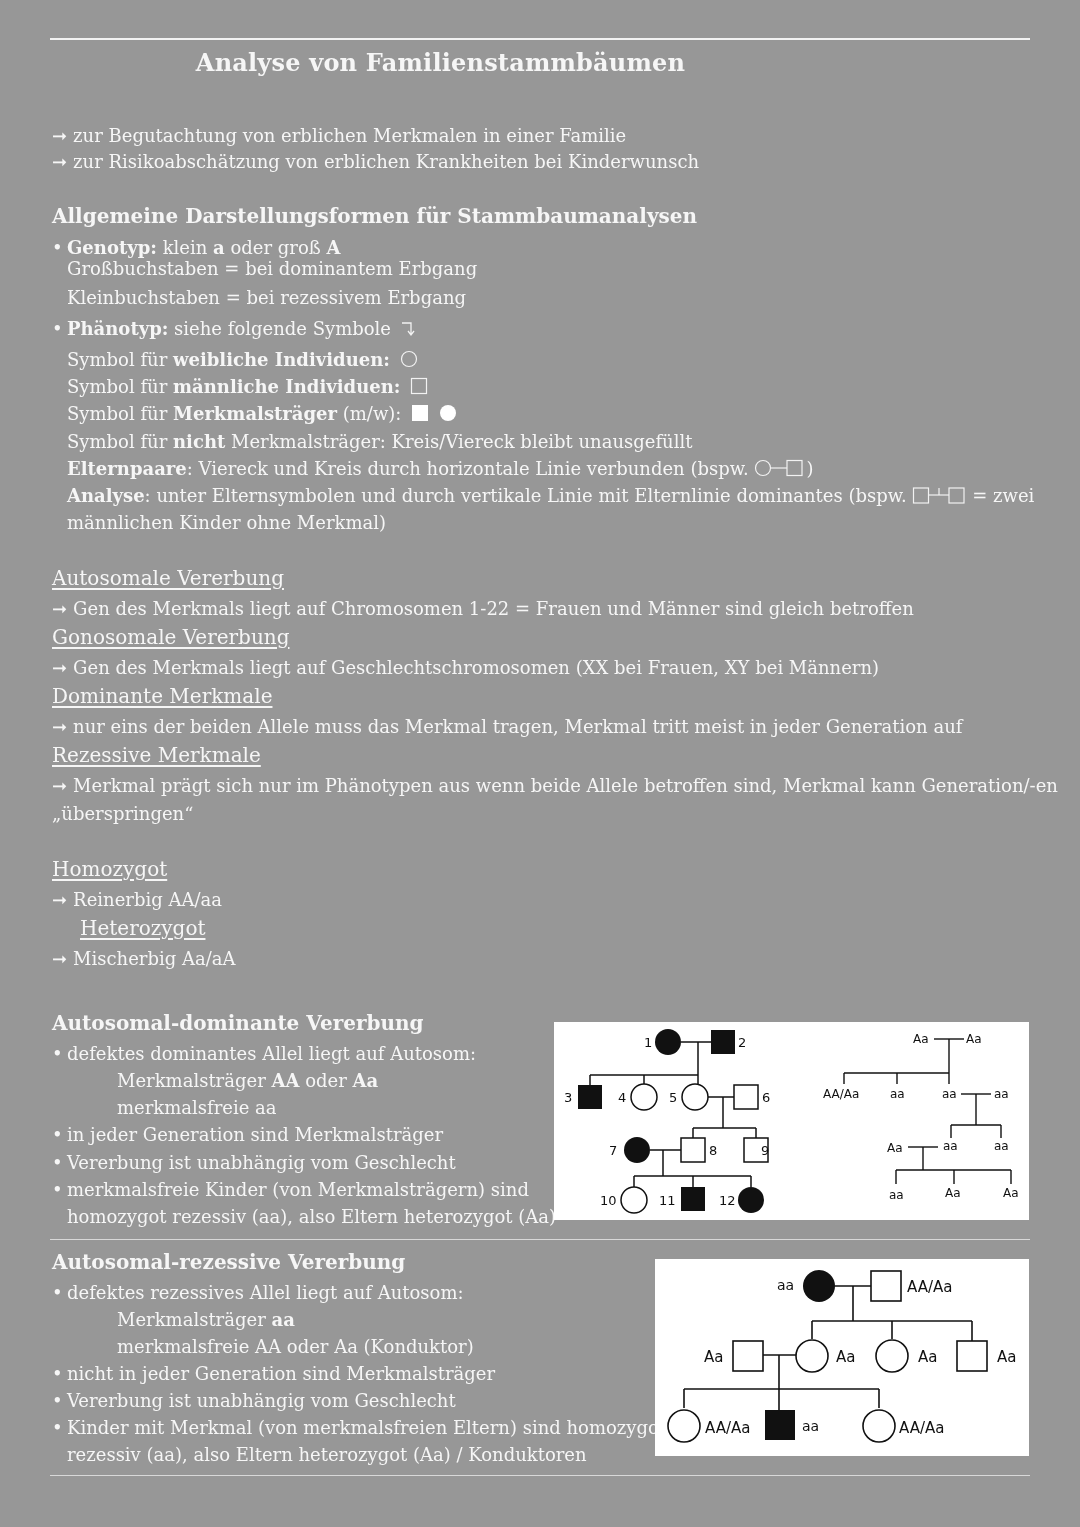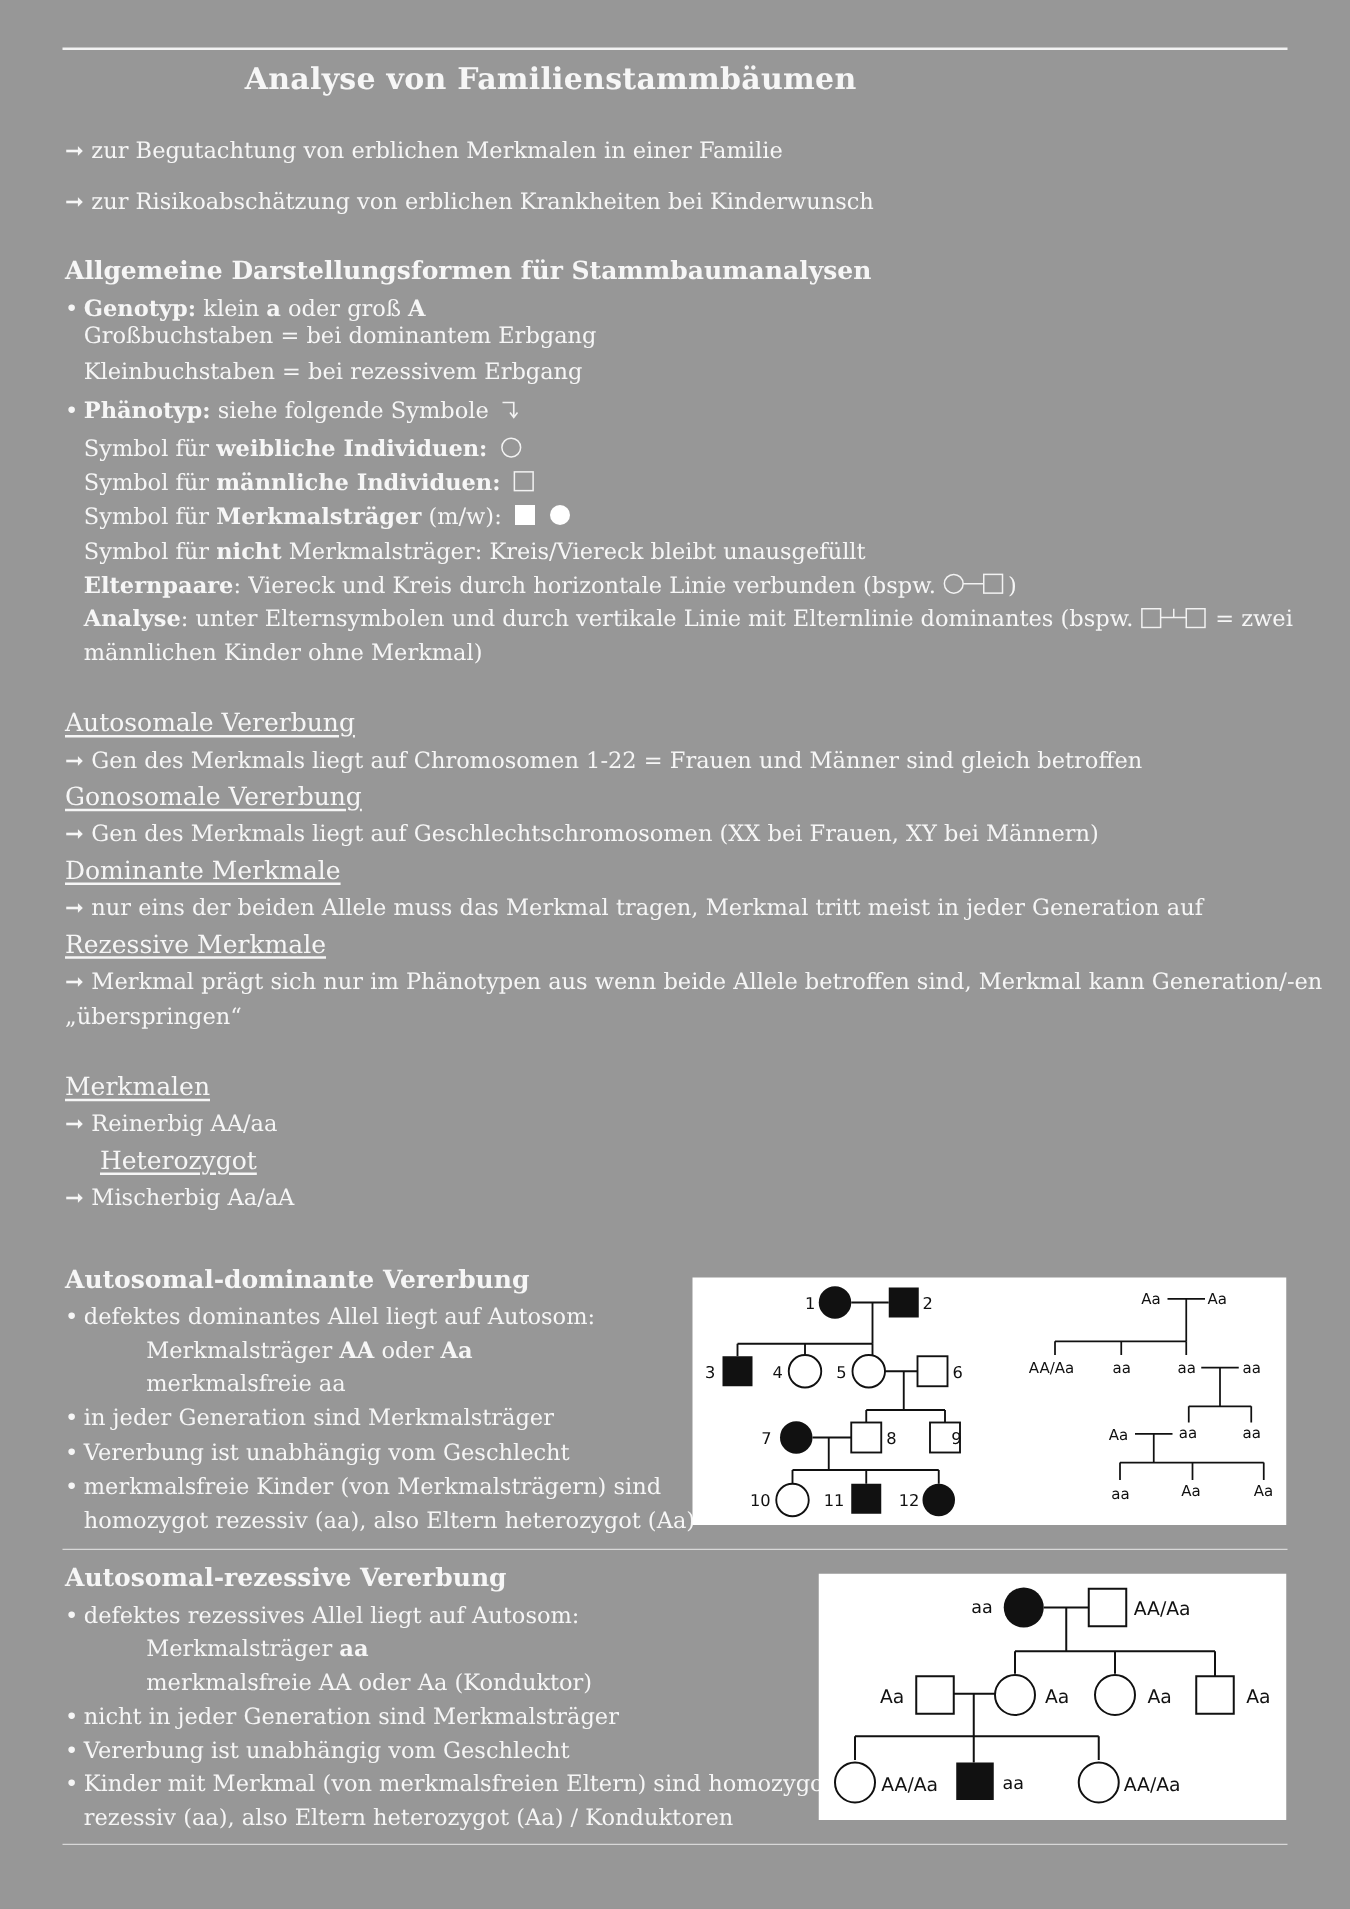--- a/index.html
+++ b/index.html
@@ -23,21 +23,21 @@
   .sym { display: inline-block; vertical-align: -2px; margin-left: 4px; }
   .panel { position: absolute; background: #ffffff; }
   svg text { font-family: "DejaVu Sans", "Liberation Sans", sans-serif; fill: #111; }
 </style>
 </head>
 <body>
 
 <div class="hr" style="top:38px;"></div>
 <div class="title">Analyse von Familienstammbäumen</div>
 
-<div class="line" style="top:107px;text-align:right;"><span class="arr">➞</span><span>zur Begutachtung von erblichen Merkmalen in einer Familie</span></div>
+<div class="line" style="top:122px;text-align:right;"><span class="arr">➞</span><span>zur Begutachtung von erblichen Merkmalen in einer Familie</span></div>
 <div class="line" style="top:148px;"><span class="arr">➞</span><span>zur Risikoabschätzung von erblichen Krankheiten bei Kinderwunsch</span></div>
 
 <div class="line" style="top:203px;"><span class="hb">Allgemeine Darstellungsformen für Stammbaumanalysen</span></div>
 <div class="bullet" style="top:234px;">•</div>
 <div class="line ind" style="top:234px;"><b>Genotyp:</b><span> klein </span><b>a</b><span> oder groß </span><b>A</b></div>
 <div class="line ind" style="top:255px;">Großbuchstaben = bei dominantem Erbgang</div>
 <div class="line ind" style="top:272px;margin-top:12px;">Kleinbuchstaben = bei rezessivem Erbgang</div>
 <div class="bullet" style="top:315px;">•</div>
 <div class="line ind" style="top:315px;"><b>Phänotyp:</b><span> siehe folgende Symbole</span>
   <svg class="sym" width="14" height="16">
@@ -75,21 +75,21 @@
 <div class="line" style="top:565px;"><span class="h">Autosomale Vererbung</span></div>
 <div class="line" style="top:595px;"><span class="arr">➞</span><span>Gen des Merkmals liegt auf Chromosomen 1-22 = Frauen und Männer sind gleich betroffen</span></div>
 <div class="line" style="top:624px;"><span class="h">Gonosomale Vererbung</span></div>
 <div class="line" style="top:654px;"><span class="arr">➞</span><span>Gen des Merkmals liegt auf Geschlechtschromosomen (XX bei Frauen, XY bei Männern)</span></div>
 <div class="line" style="top:683px;"><span class="h">Dominante Merkmale</span></div>
 <div class="line" style="top:713px;"><span class="arr">➞</span><span>nur eins der beiden Allele muss das Merkmal tragen, Merkmal tritt meist in jeder Generation auf</span></div>
 <div class="line" style="top:742px;"><span class="h">Rezessive Merkmale</span></div>
 <div class="line" style="top:772px;"><span class="arr">➞</span><span>Merkmal prägt sich nur im Phänotypen aus wenn beide Allele betroffen sind, Merkmal kann Generation/-en</span></div>
 <div class="line" style="top:800px;">„überspringen“</div>
 
-<div class="line" style="top:856px;"><span class="h">Merkmalen</span></div>
+<div class="line" style="top:856px;"><span class="h">Homozygot</span></div>
 <div class="line" style="top:886px;"><span class="arr">➞</span><span>Reinerbig AA/aa</span></div>
 <div class="line" style="top:915px;margin-left:28px;"><span class="h">Heterozygot</span></div>
 <div class="line" style="top:945px;"><span class="arr">➞</span><span>Mischerbig Aa/aA</span></div>
 
 <div class="line" style="top:1010px;"><span class="hb">Autosomal-dominante Vererbung</span></div>
 <div class="bullet" style="top:1040px;">•</div>
 <div class="line ind" style="top:1040px;">defektes dominantes Allel liegt auf Autosom:</div>
 <div class="line ind2" style="top:1067px;"><span>Merkmalsträger </span><b>AA</b><span> oder </span><b>Aa</b></div>
 <div class="line ind2" style="top:1094px;">merkmalsfreie aa</div>
 <div class="bullet" style="top:1121px;">•</div>

